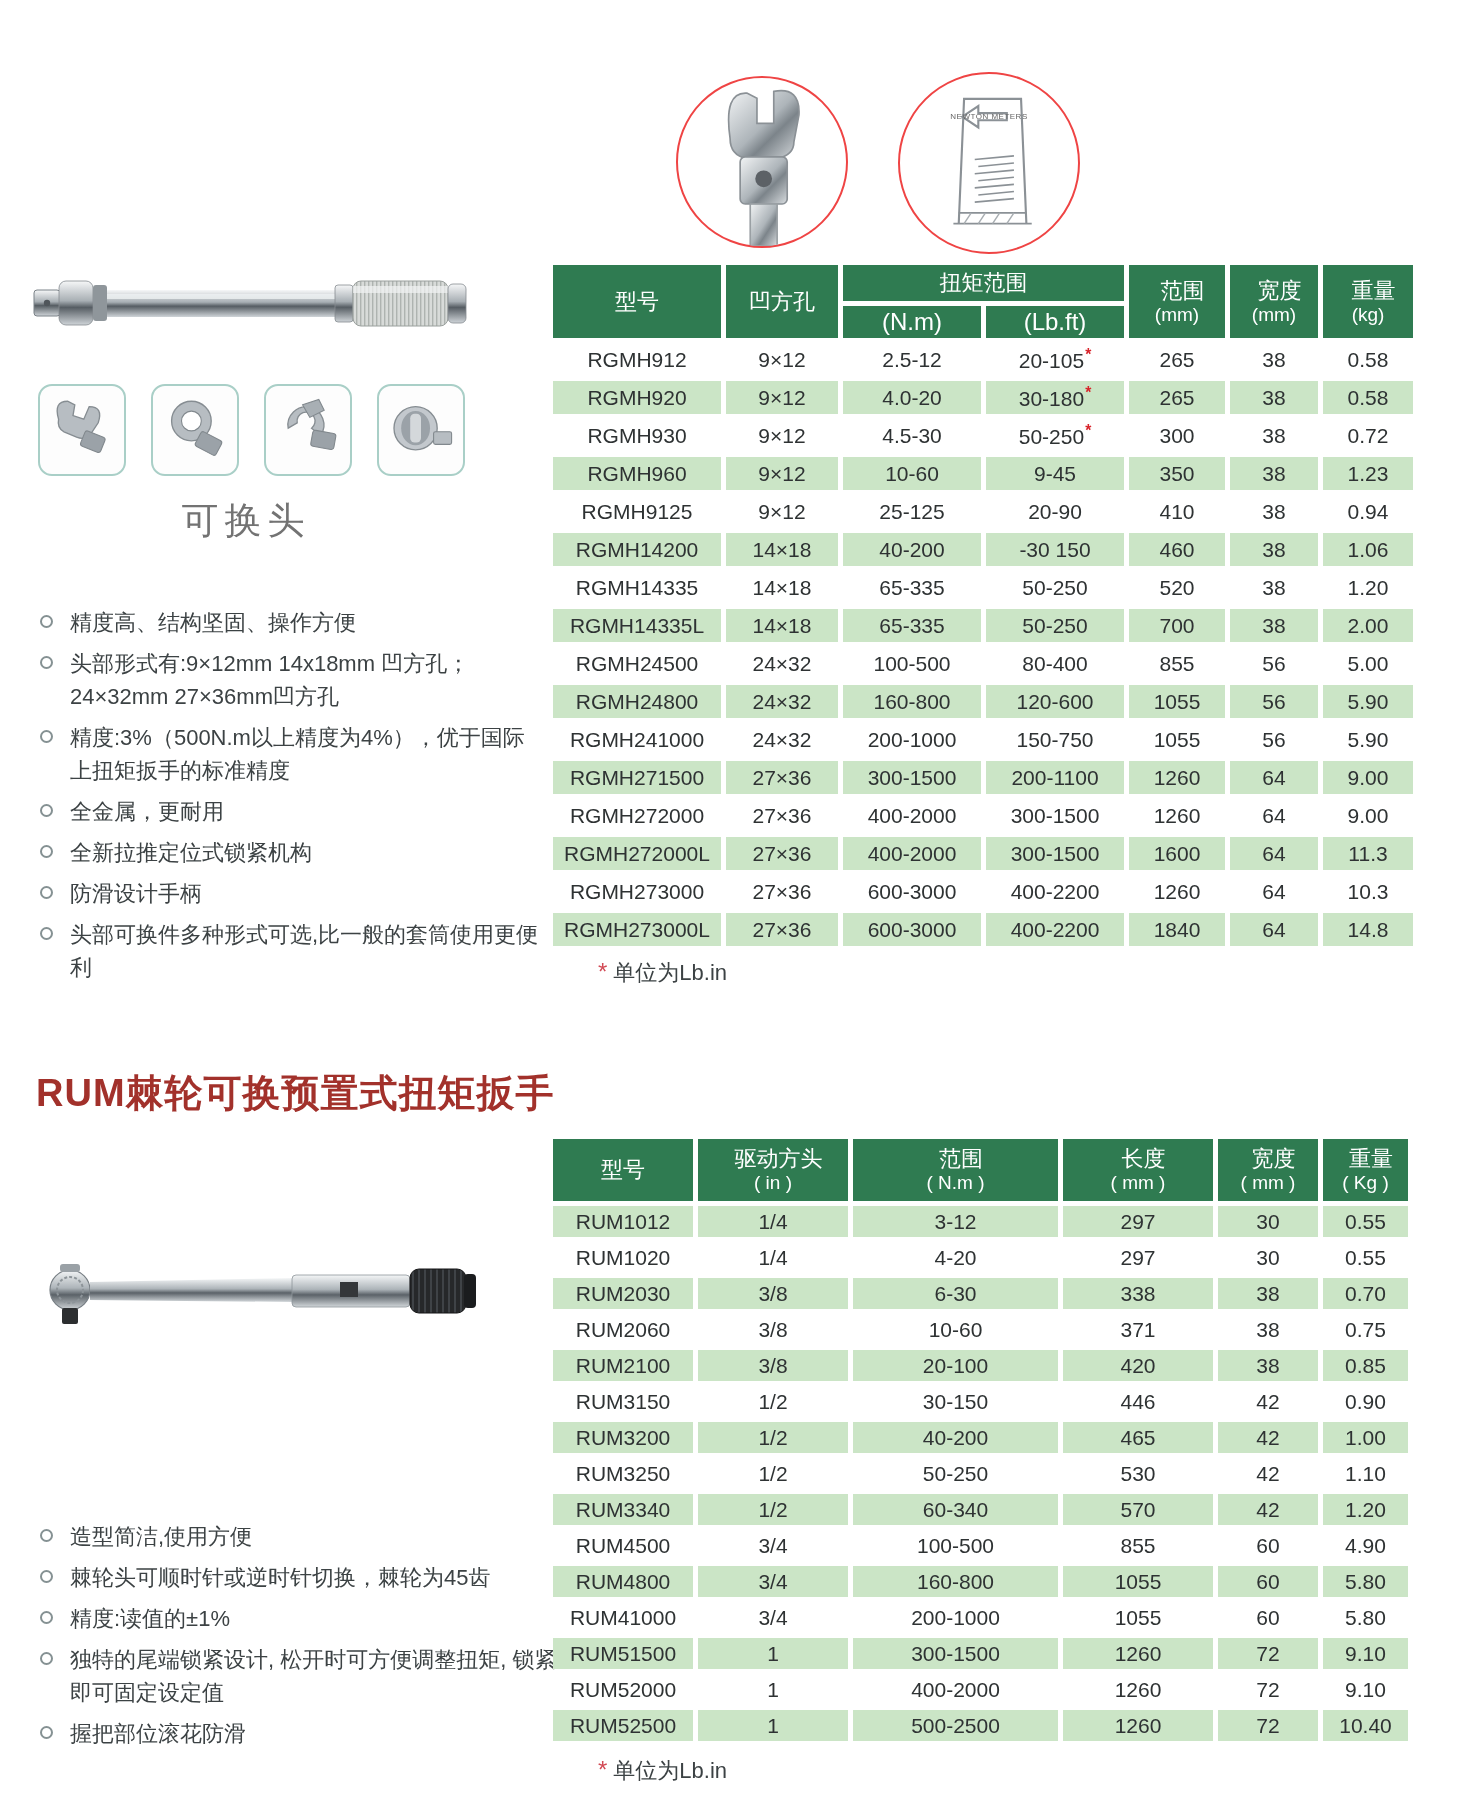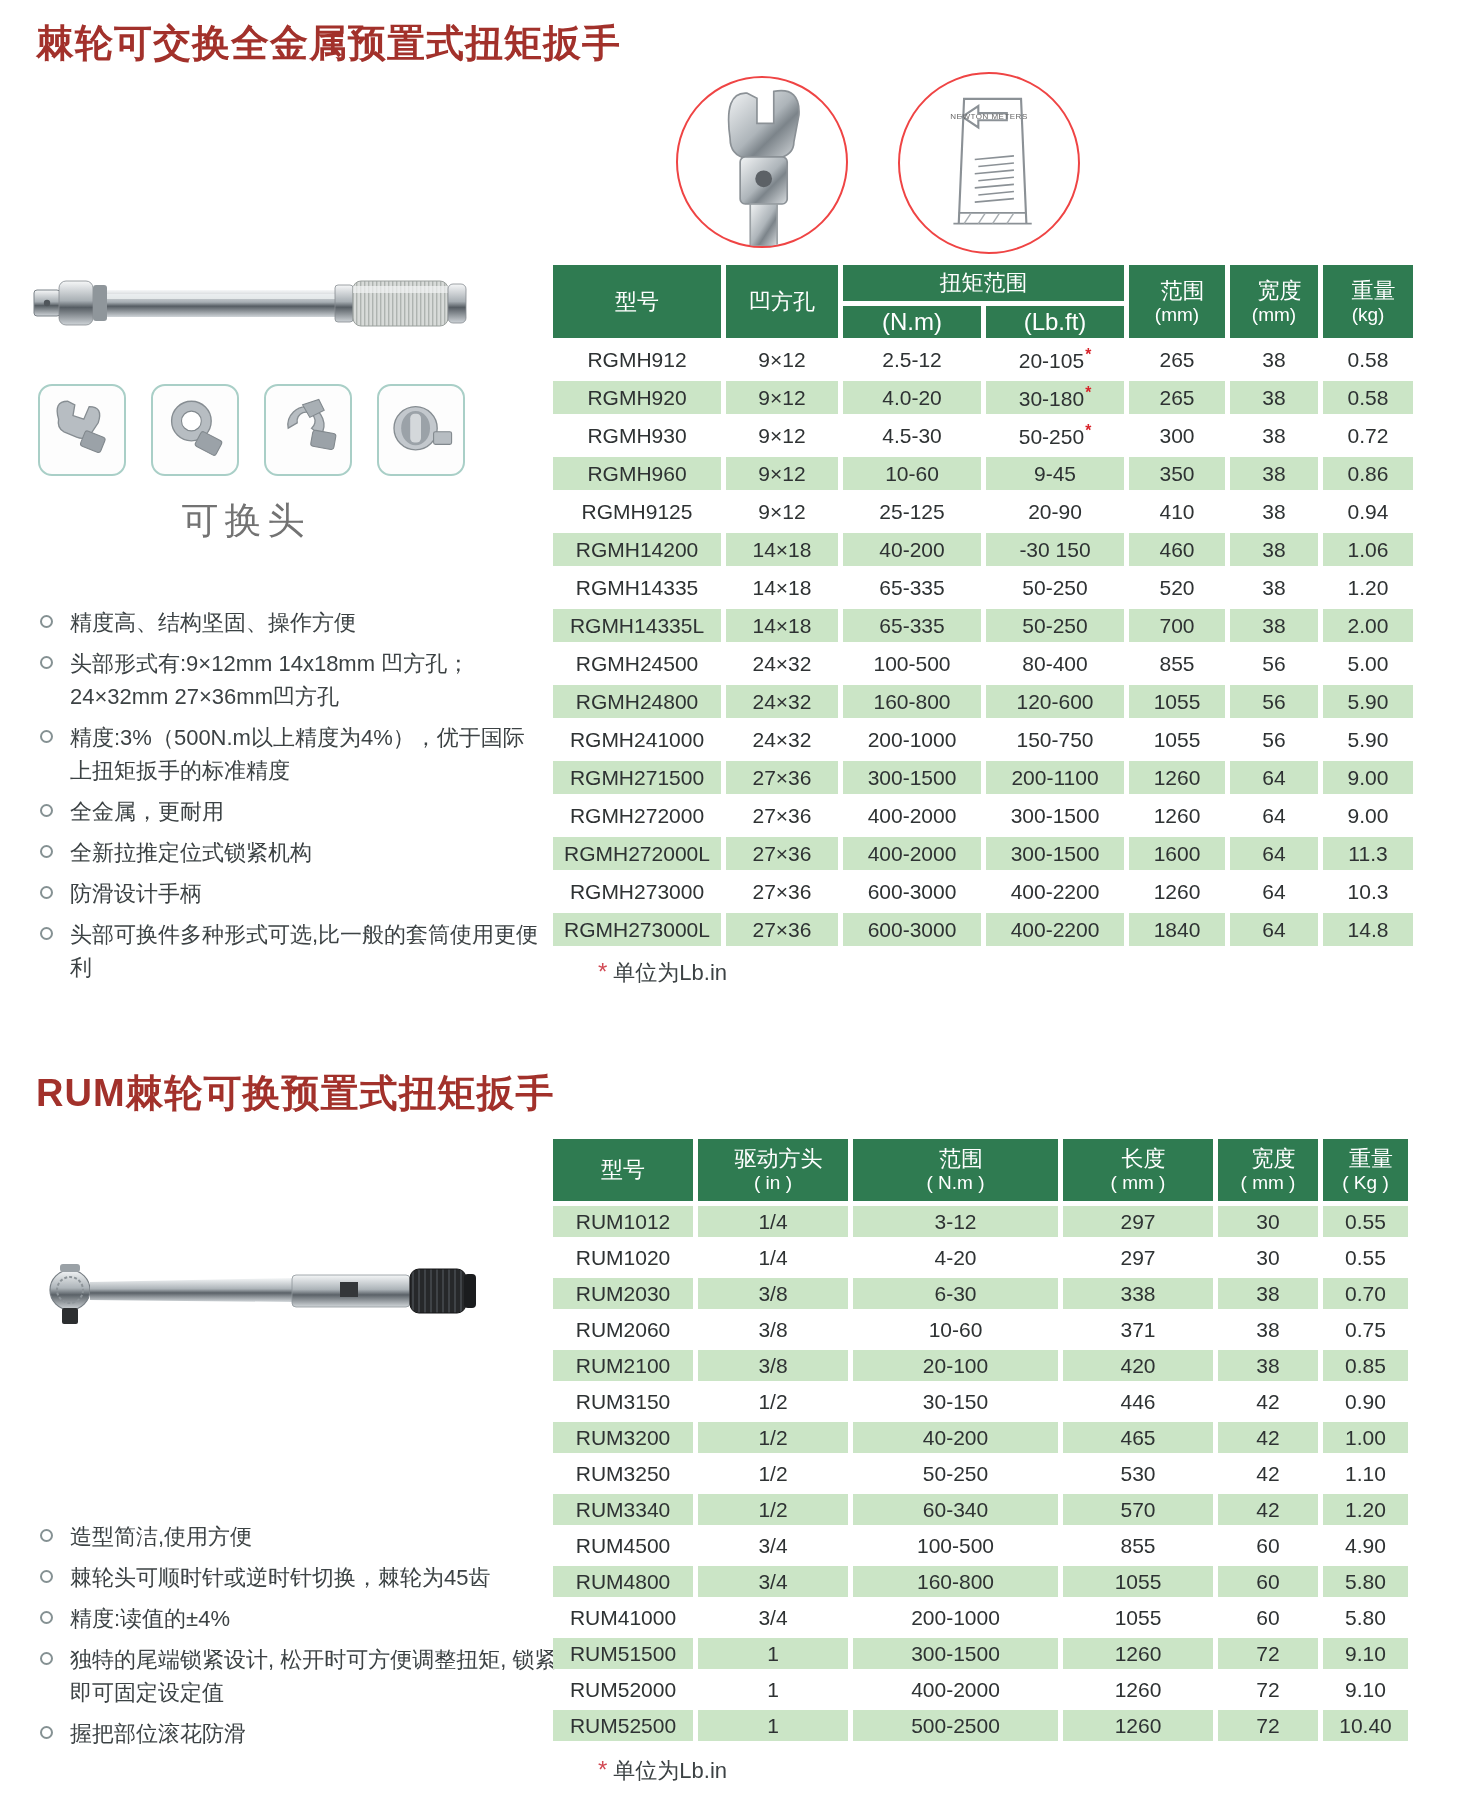--- a/index.html
+++ b/index.html
@@ -58,21 +58,20 @@
   .footnote{position:absolute;font-size:22px;color:#3c4244;}
   #footnote1{left:598px;top:958px;}
   #footnote2{left:598px;top:1756px;}
   .footnote .star{color:#d24a55;margin-right:6px;font-size:24px;}
 </style>
 </head>
 <body>
 
 <div class="page">
 
-  <h1 class="title" id="title1">棘轮可交换全金属预置式扭矩扳手</h1>
 
   <div class="circle-callout" id="callout-head">
     <svg viewBox="0 0 100 100">
       <defs>
         <linearGradient id="chA" x1="0" y1="0" x2="1" y2="1">
           <stop offset="0" stop-color="#f2f4f5"></stop>
             <stop offset="0.5" stop-color="#aeb5ba"></stop>
           <stop offset="0.65" stop-color="#7c848a"></stop>
             <stop offset="1" stop-color="#d9dde0"></stop>
         </linearGradient>
@@ -239,21 +238,21 @@
           <td>38</td>
           <td>0.72</td>
         </tr>
         <tr>
           <td>RGMH960</td>
           <td>9×12</td>
           <td>10-60</td>
           <td>9-45</td>
           <td>350</td>
           <td>38</td>
-          <td>0.86</td>
+          <td>1.23</td>
         </tr>
         <tr>
           <td>RGMH9125</td>
           <td>9×12</td>
           <td>25-125</td>
           <td>20-90</td>
           <td>410</td>
           <td>38</td>
           <td>0.94</td>
         </tr>
@@ -387,21 +386,21 @@
       <rect x="252" y="13" width="118" height="32" rx="4" fill="url(#chV2)" stroke="#8d9499" stroke-width="0.8"></rect>
       <rect x="300" y="20" width="18" height="15" fill="#34373a"></rect>
       <rect x="370" y="7" width="56" height="44" rx="9" fill="url(#ribs)" stroke="#141516" stroke-width="1"></rect>
       <rect x="424" y="12" width="12" height="34" rx="4" fill="#1a1c1e"></rect>
     </svg>
   </div>
 
   <ul class="features" id="features2">
       <li><span class="dot"></span><span>造型简洁,使用方便</span></li>
       <li><span class="dot"></span><span>棘轮头可顺时针或逆时针切换，棘轮为45齿</span></li>
-      <li><span class="dot"></span><span>精度:读值的±4%</span></li>
+      <li><span class="dot"></span><span>精度:读值的±1%</span></li>
       <li><span class="dot"></span><span>独特的尾端锁紧设计, 松开时可方便调整扭矩, 锁紧即可固定设定值</span></li>
       <li><span class="dot"></span><span>握把部位滚花防滑</span></li>
     </ul>
 
   <table class="spec-table" id="table2">
     <colgroup>
       <col style="width:140px">
         <col style="width:150px">
         <col style="width:205px">
       <col style="width:150px">

